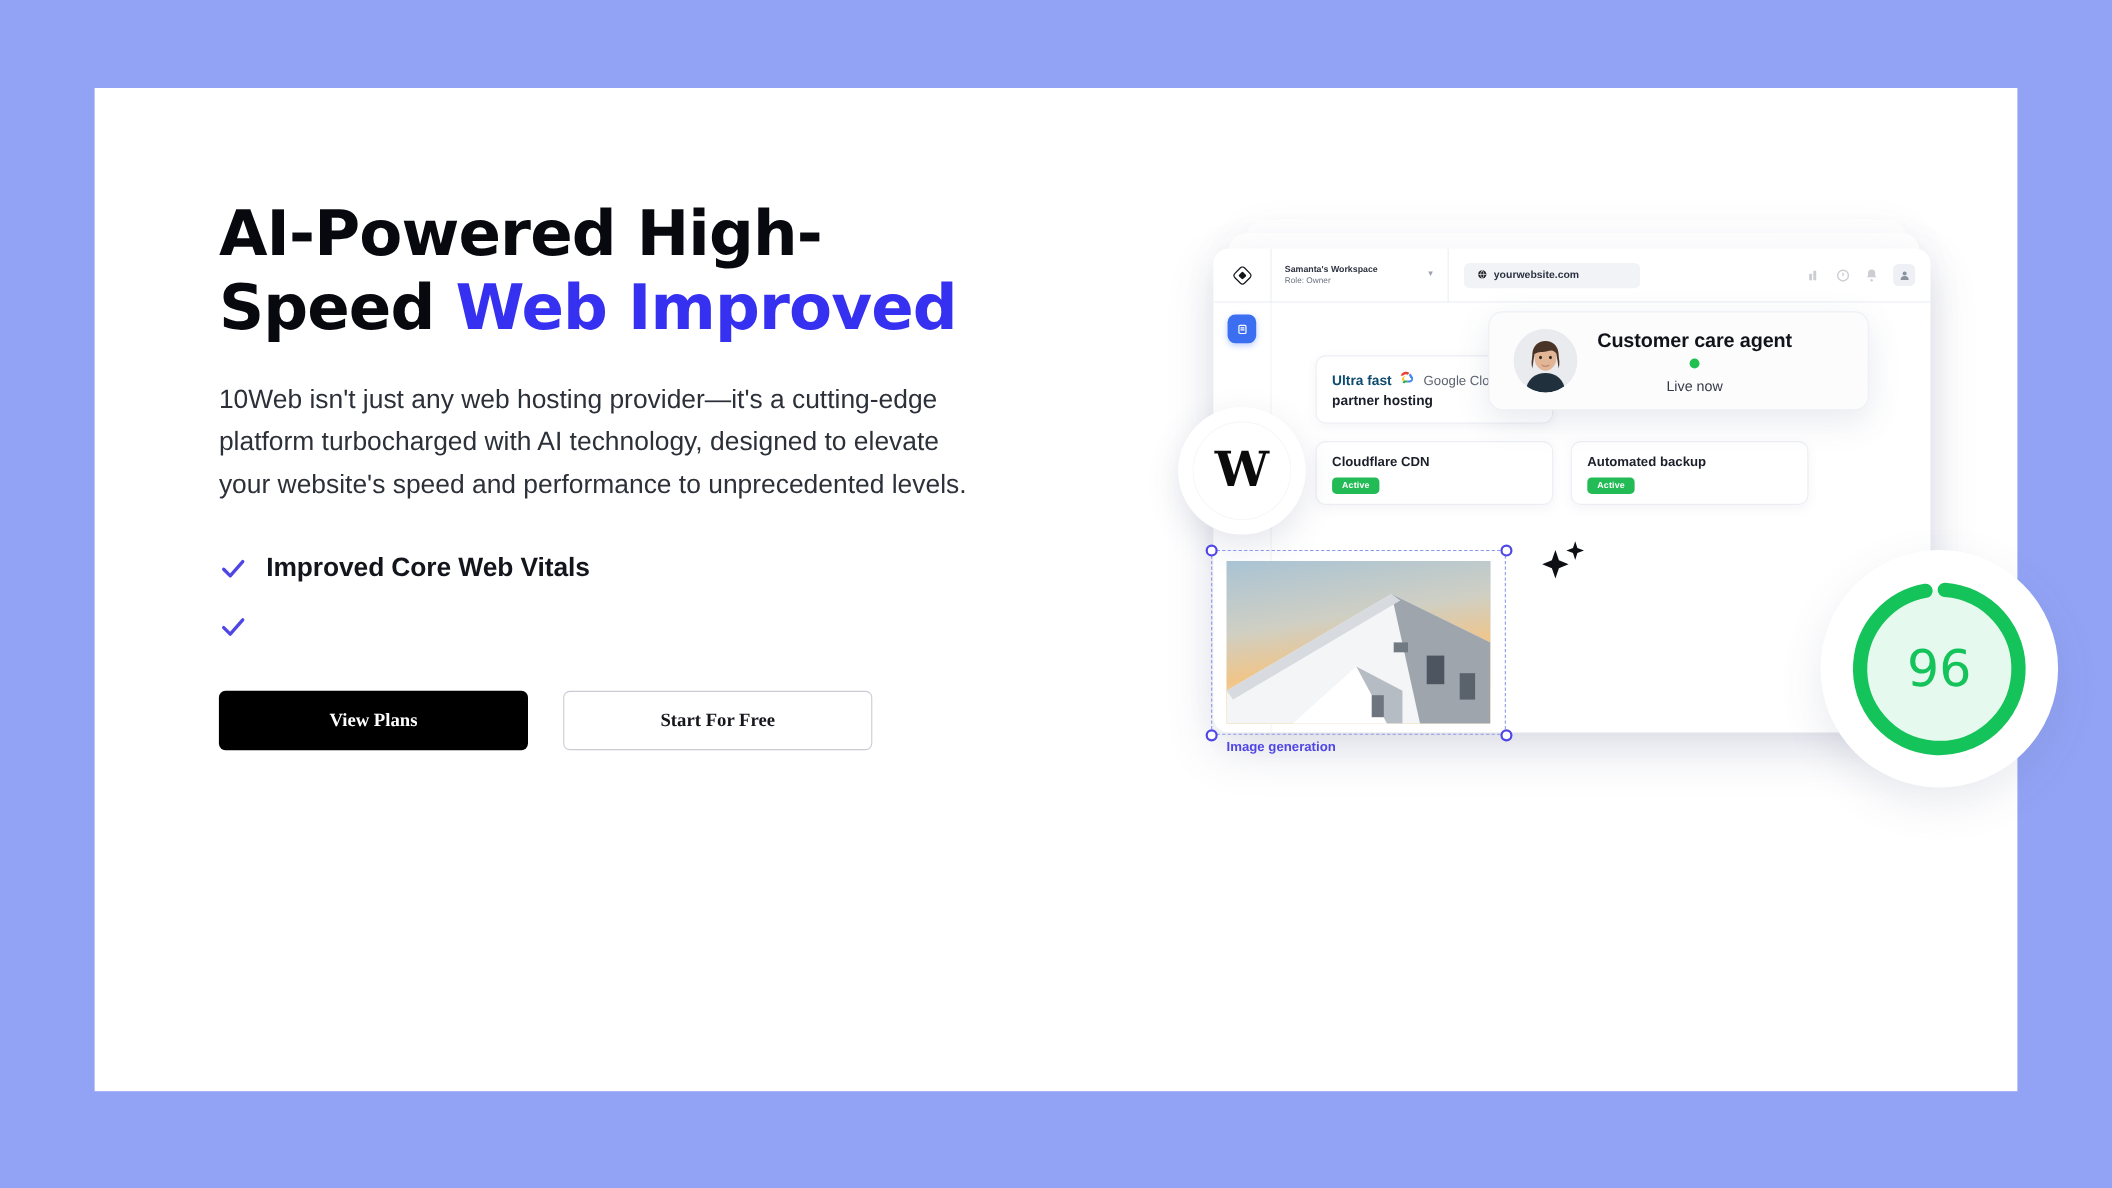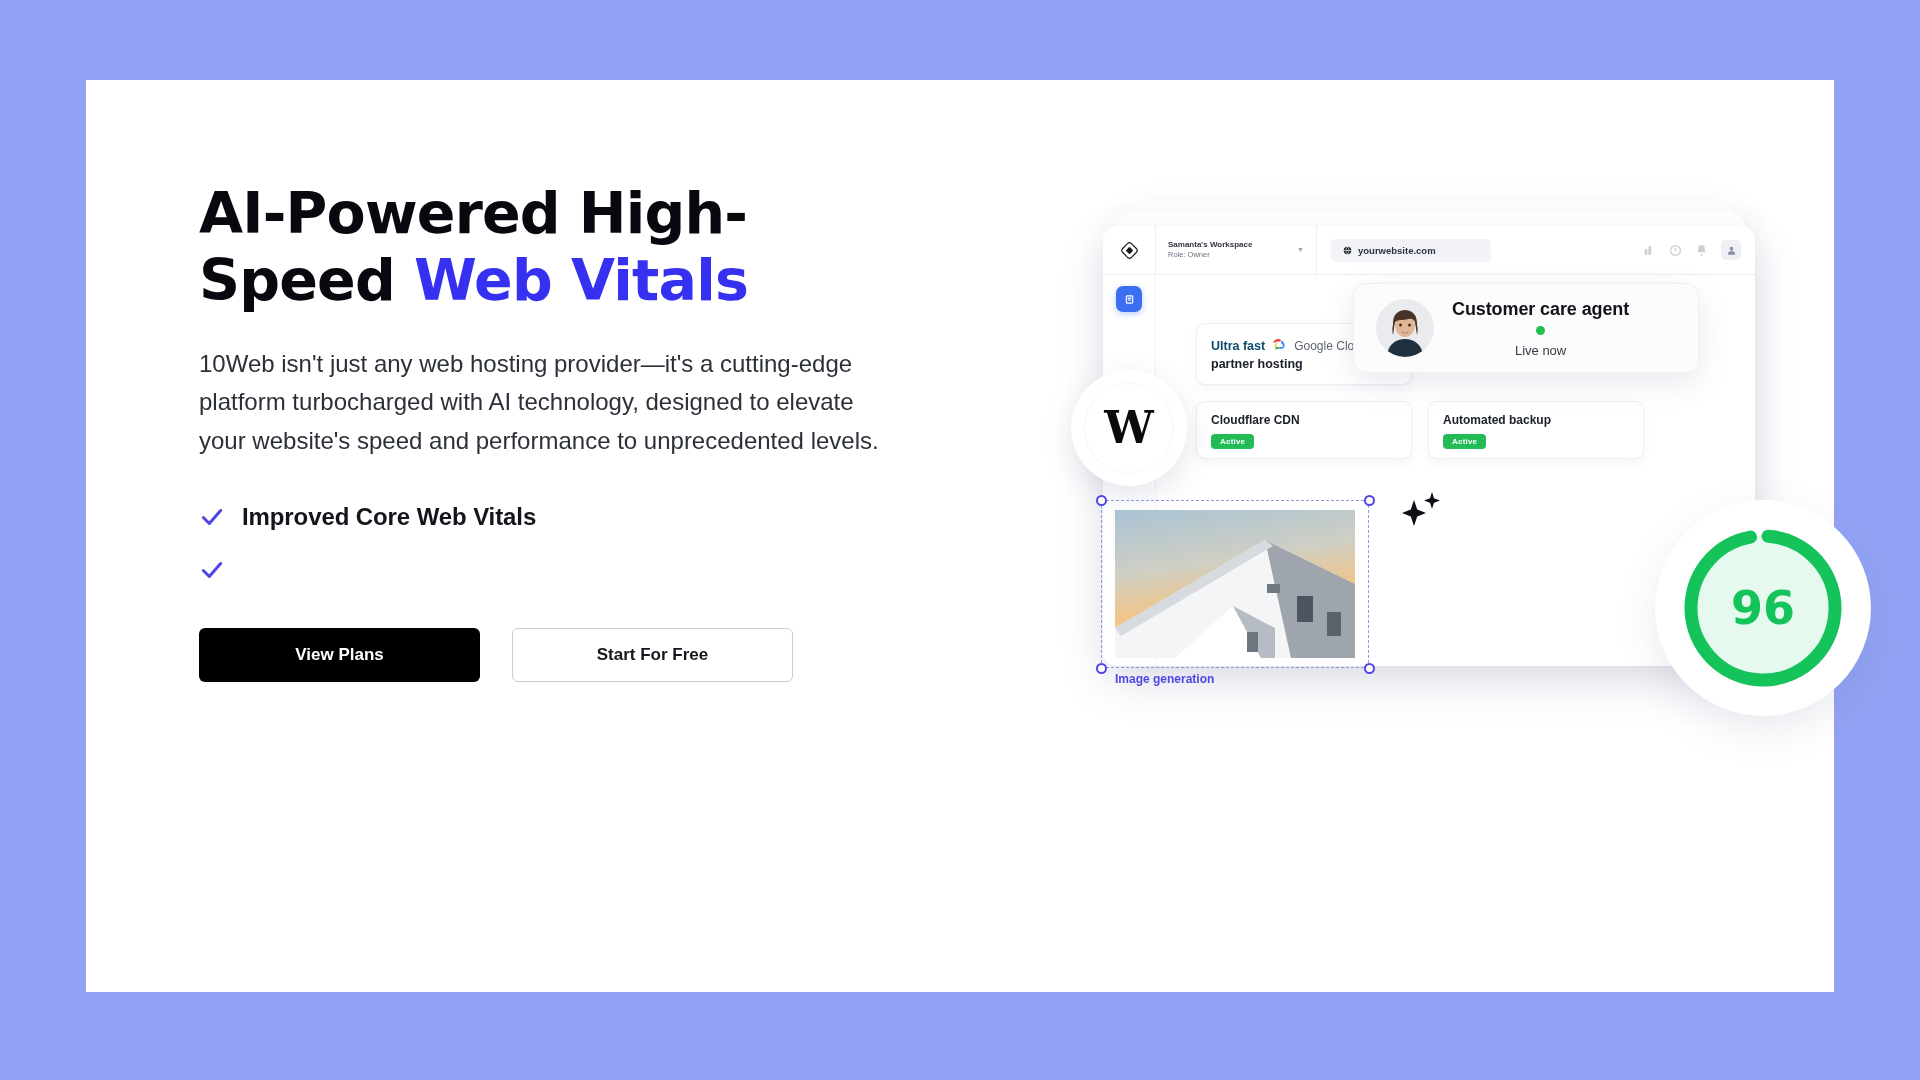--- a/index.html
+++ b/index.html
@@ -81,21 +81,21 @@
   }
   .btn {
     height: 54px;
     border-radius: 6px;
     font-size: 17px;
     font-weight: 700;
     display: flex;
     align-items: center;
     justify-content: center;
     cursor: pointer;
-    font-family: Liberation Sans, sans-serif;
+    font-family: Liberation Serif, serif;
   }
   .btn-primary {
     width: 281px;
     background: #000000;
     color: #ffffff;
     border: none;
   }
   .btn-secondary {
     width: 281px;
     background: #ffffff;
@@ -292,35 +292,35 @@
   .score {
     position: absolute; right: -60px; top: 300px;
     width: 216px; height: 216px; border-radius: 50%;
     background: #ffffff;
     box-shadow: 0 14px 40px rgba(80,90,130,0.12);
     display: flex; align-items: center; justify-content: center;
     z-index: 9;
   }
   .score-val {
     position: absolute;
-    font-size: 46px; font-weight: 700; color: #14c359;
+    font-size: 46px; font-weight: 400; color: #14c359;
     font-family: "DejaVu Sans", sans-serif;
   }
 </style>
 </head>
 <body>
 
 <div class="page">
   <div class="hero-card">
 
     <div class="hero-left">
 
       <h1 class="headline">
         <span>AI-Powered High-</span><br>
-        <span>Speed </span><span class="accent">Web Vitals</span>
+        <span>Speed </span><span class="accent">Web Improved</span>
       </h1>
 
       <p class="subcopy">10Web isn't just any web hosting provider—it's a cutting-edge platform turbocharged with AI technology, designed to elevate your website's speed and performance to unprecedented levels.</p>
 
       <ul class="feature-list">
         <li class="feature-item">
           <span>
             <svg class="check-icon" viewBox="0 0 24 24" fill="none" stroke="#4f46e5" stroke-width="2.8" stroke-linecap="round" stroke-linejoin="round">
                 <polyline points="4,12.5 9.5,18 20,6"></polyline>
               </svg>

